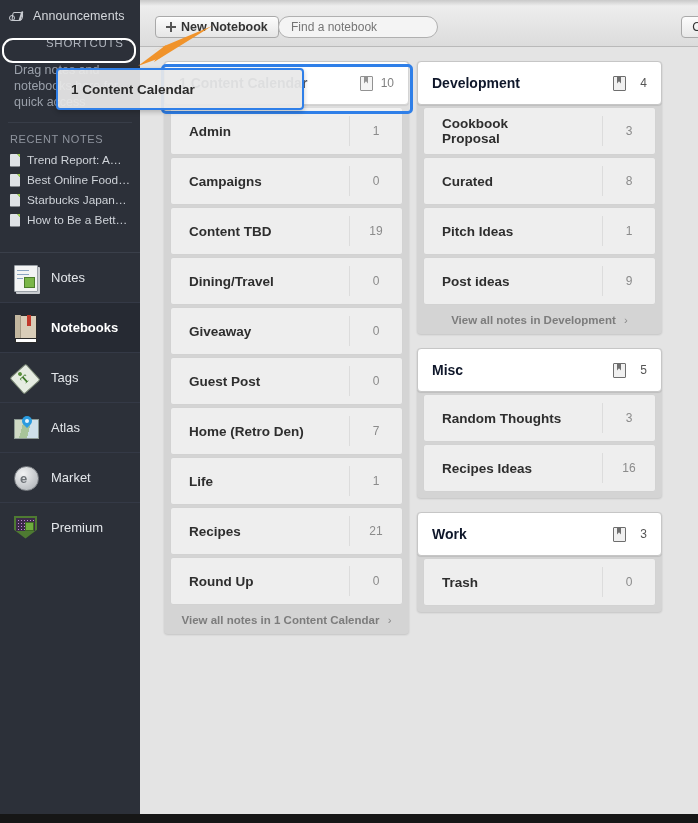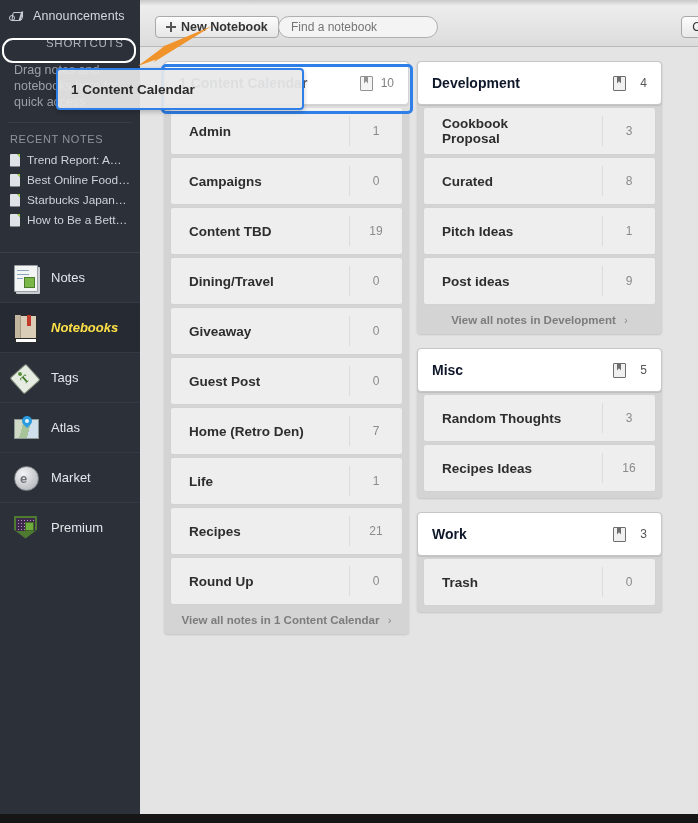--- a/index.html
+++ b/index.html
@@ -84,21 +84,21 @@
   }
 
   .nav-divider{height:1px;background:#3a3f4a;margin:8px 0 0 0;}
   .nav-item{
     display:flex;align-items:center;gap:11px;
     height:49px;padding-left:12px;
     border-bottom:1px solid #343946;
   }
   .nav-item.active{background:#262a33;}
   .nav-item .label{color:#e3e6ea;font-size:13px;}
-  .nav-item.active .label{color:#fde047;font-weight:bold;font-style:italic;}
+  .nav-item.active .label{color:#ffffff;font-weight:bold;}
   .nav-ico{width:28px;height:28px;flex:none;position:relative;}
 
   
   .ico-notes .sheet{position:absolute;left:2px;top:1px;width:22px;height:25px;background:#f3f4f4;border:1px solid #9aa0a6;border-radius:1px;box-shadow:2px 2px 0 #c9ccd0;}
   .ico-notes .ln{position:absolute;left:5px;width:12px;height:1.5px;background:#8aa4c0;}
   .ico-notes .sq{position:absolute;left:12px;top:13px;width:9px;height:9px;background:#7ab648;border:1px solid #4d7d2c;}
   
   .ico-nb .bk{position:absolute;left:3px;top:1px;width:20px;height:25px;background:#d9cdb8;border:1.5px solid #2a2a2a;border-radius:1px;}
   .ico-nb .spine{position:absolute;left:3px;top:1px;width:5px;height:25px;background:#c2b69f;border-right:1px solid #a59a85;}
   .ico-nb .ribbon{position:absolute;left:15px;top:1px;width:4px;height:11px;background:#c0392b;}

